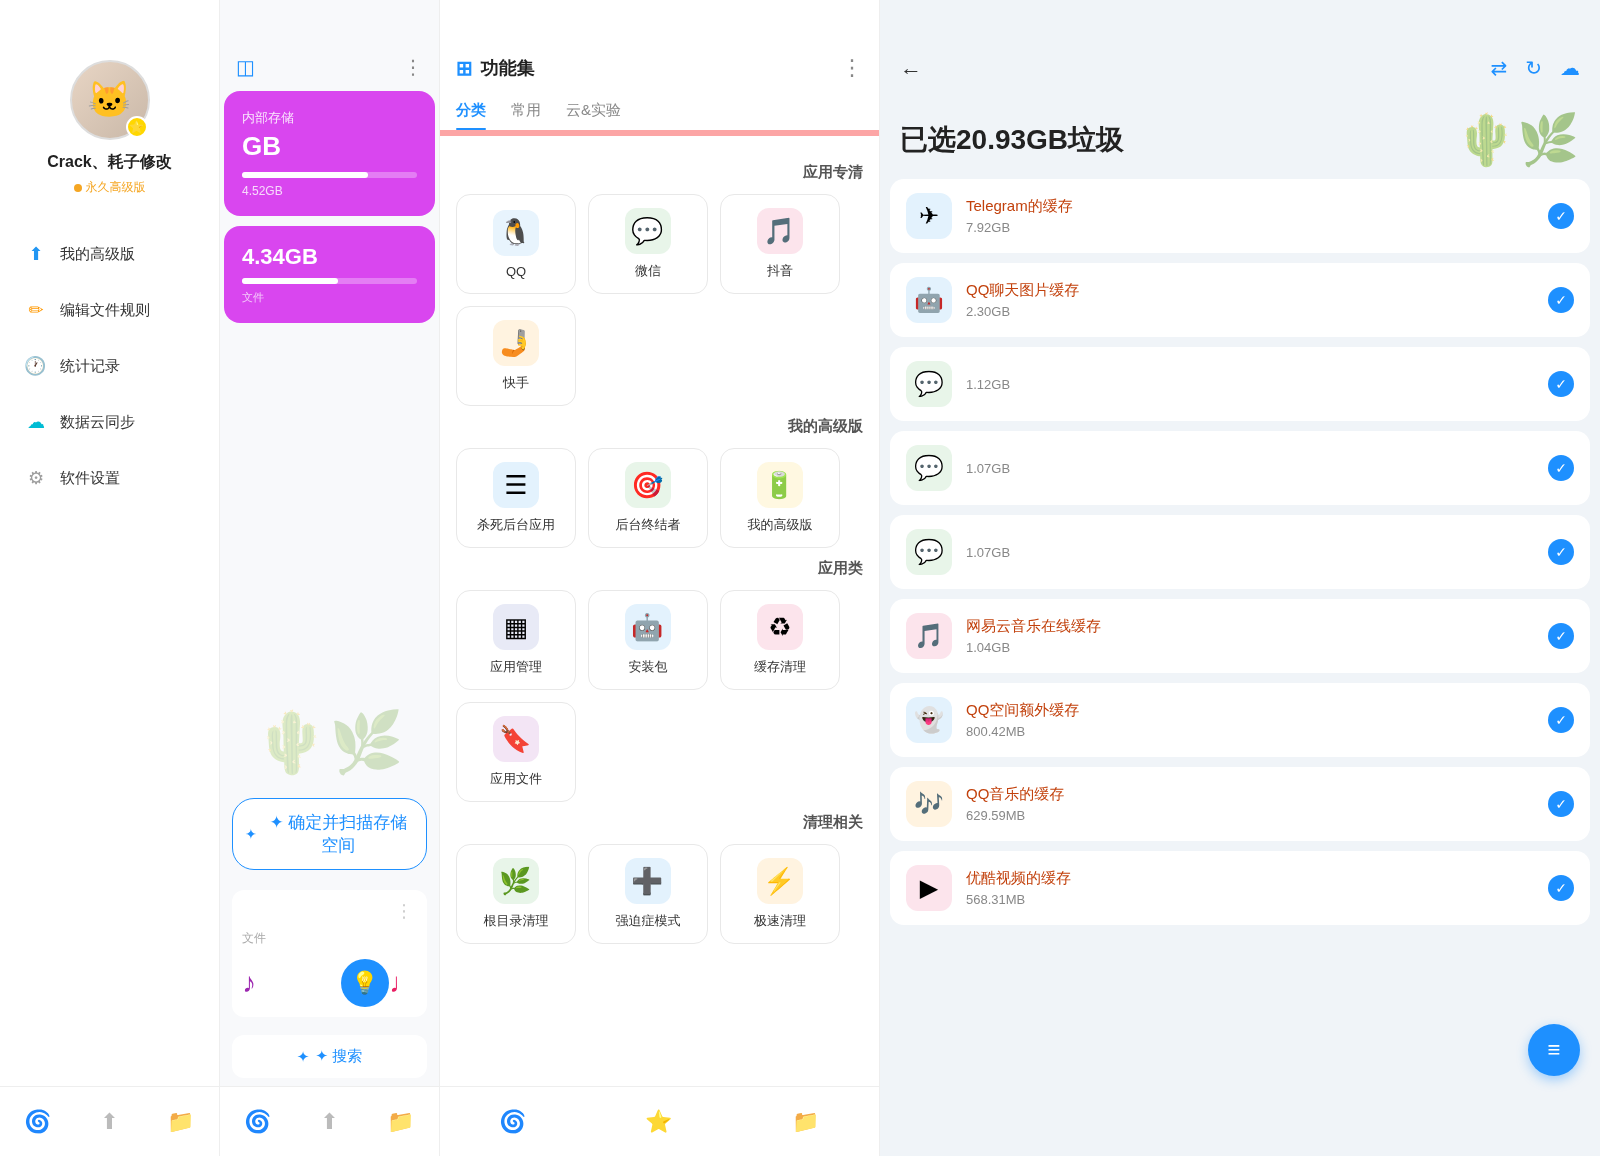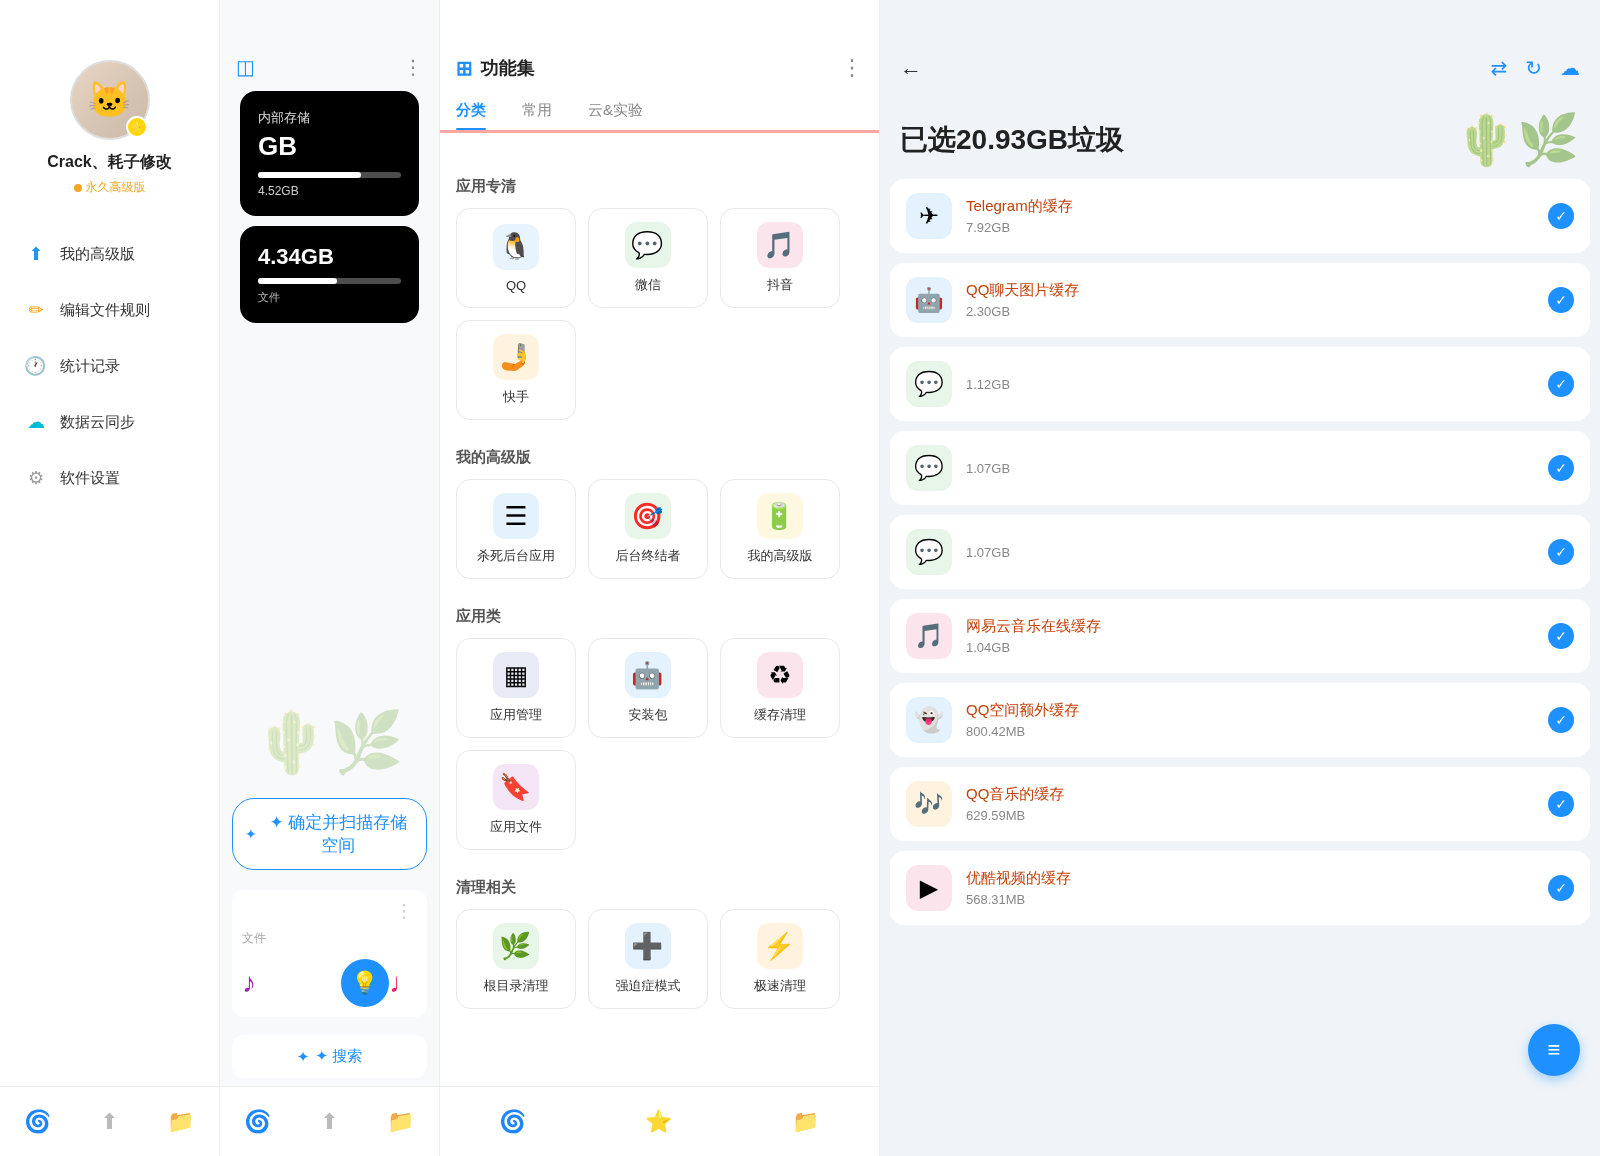--- a/index.html
+++ b/index.html
@@ -139,22 +139,22 @@
       align-items: center;
       justify-content: space-between;
       padding: 55px 16px 12px 16px;
     }
     .p2-header-icons {
       display: flex;
       align-items: center;
       gap: 8px;
     }
     .storage-card {
-      margin: 0 20px;
-      background: #000000;
+      margin: 0 4px;
+      background: #d946ef;
       border-radius: 16px;
       padding: 18px;
       color: #fff;
     }
     .storage-label { font-size: 13px; opacity: 0.85; margin-bottom: 4px; }
     .storage-size { font-size: 26px; font-weight: bold; margin-bottom: 10px; }
     .storage-bar-bg {
       height: 6px;
       background: rgba(255,255,255,0.3);
       border-radius: 3px;
@@ -277,22 +277,22 @@
       font-size: 18px;
       font-weight: bold;
       color: #222;
     }
     .grid-icon { color: #1e90ff; font-size: 20px; }
     .p3-more { font-size: 22px; color: #888; cursor: pointer; }
 
     .p3-tabs {
       display: flex;
       padding: 0 16px;
-      border-bottom: 3px solid #fca5a5;
-      gap: 36px;
+      border-bottom: 6px solid #fca5a5;
+      gap: 25px;
     }
     .p3-tab {
       padding: 10px 0;
       font-size: 15px;
       color: #888;
       cursor: pointer;
       position: relative;
     }
     .p3-tab.active {
       color: #1e90ff;
@@ -311,21 +311,22 @@
 
     .p3-content {
       flex: 1;
       overflow-y: auto;
       padding: 16px;
     }
     .p3-section-title {
       font-size: 15px;
       color: #555;
       font-weight: bold;
-      margin: 28px 0 12px 0;
+      margin: 11px 0 12px 0;
+      text-align: right;
     }
     .func-grid {
       display: flex;
       flex-wrap: wrap;
       gap: 12px;
       margin-bottom: 8px;
     }
     .func-item {
       width: 120px;
       height: 100px;

